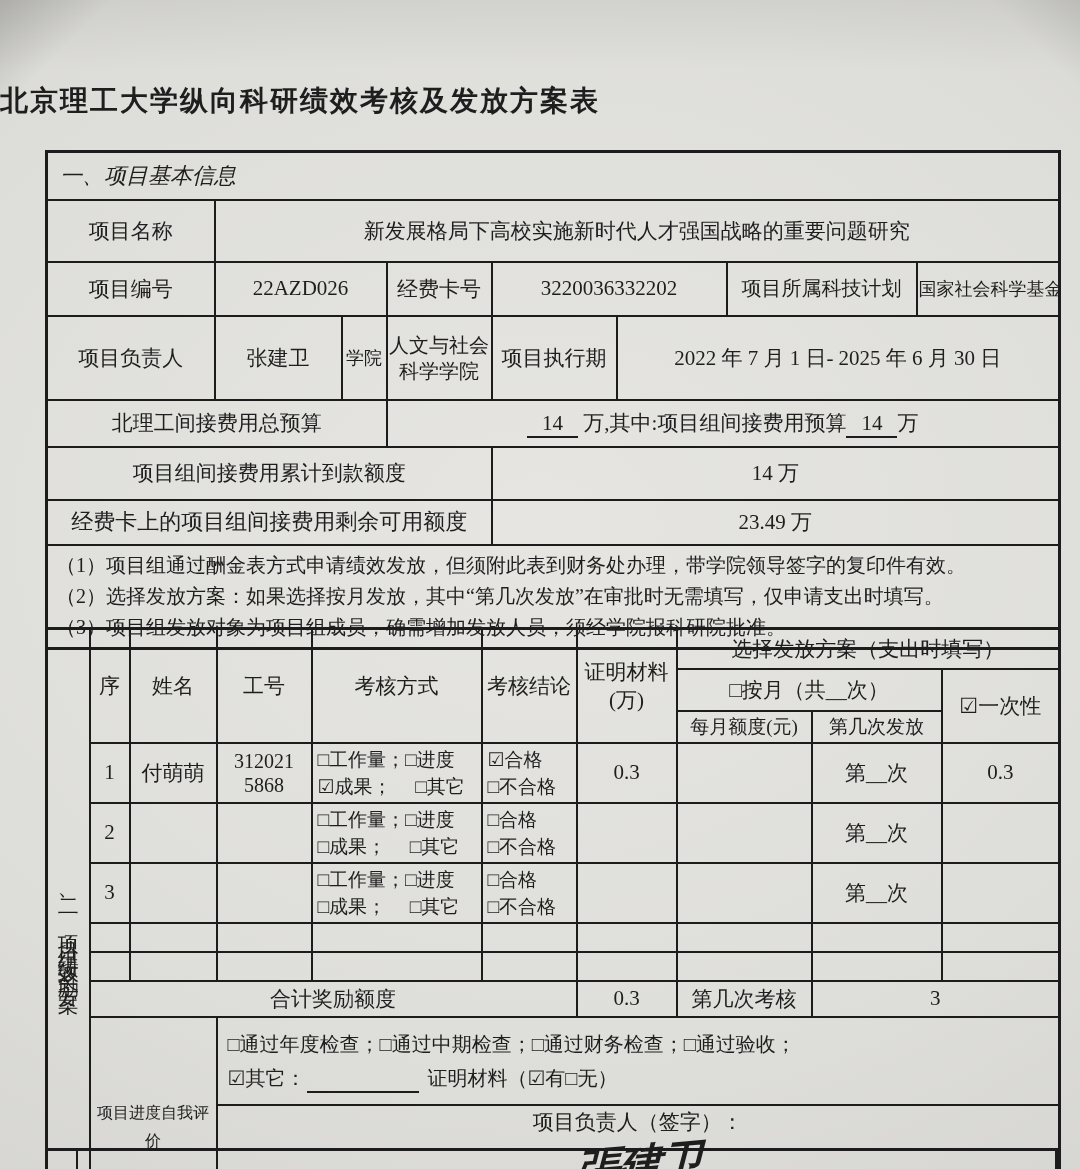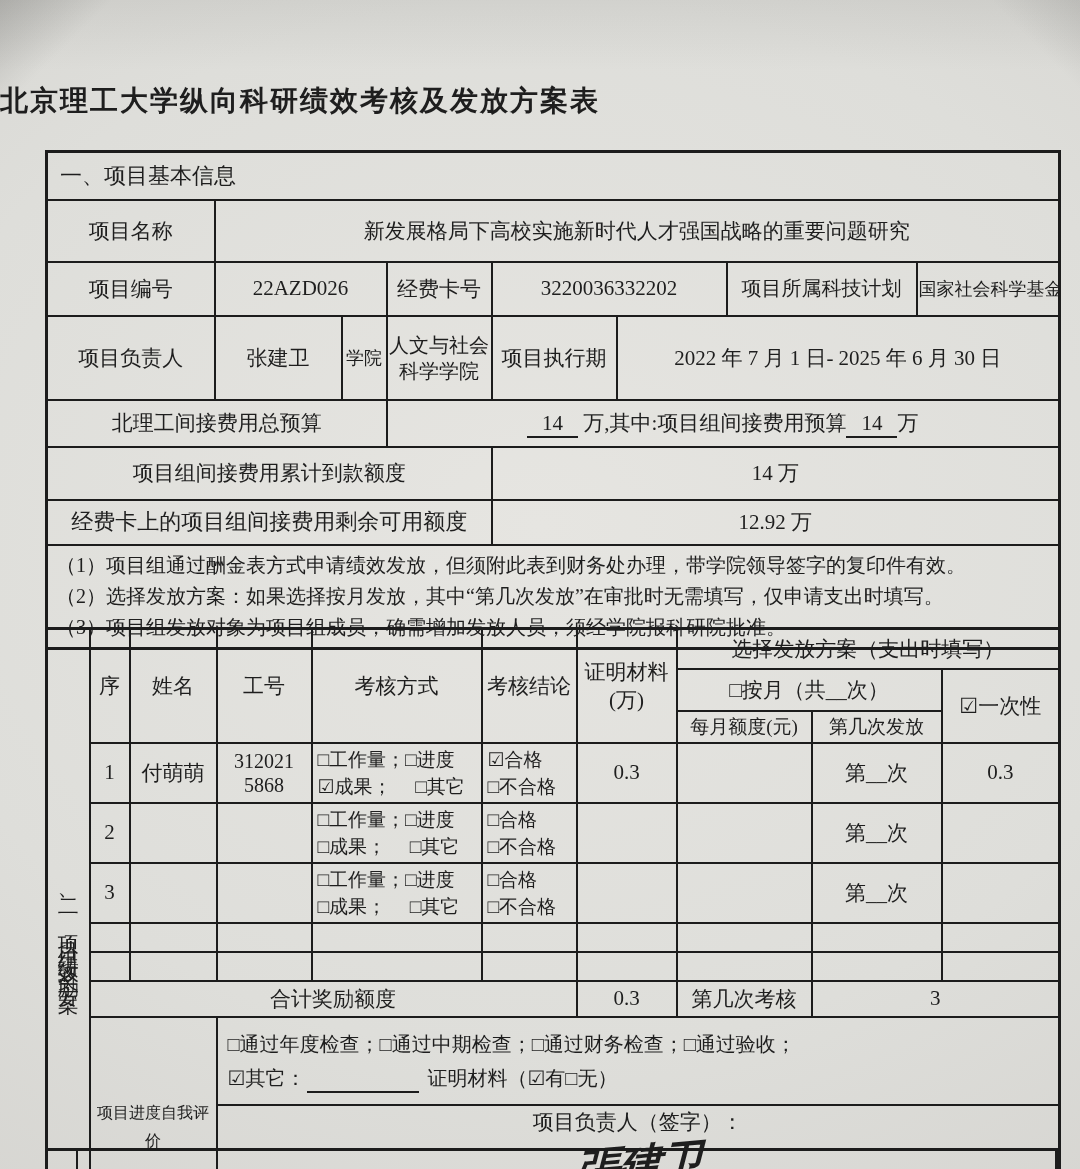--- a/index.html
+++ b/index.html
@@ -29,21 +29,21 @@
   }
   table { border-collapse:collapse; table-layout:fixed; }
   .t1,.t2 { position:absolute; left:45px; width:1013px; border:3px solid #1c1c1c; }
   .t1 { top:150px; }
   .t2 { top:627px; }
   td,th {
     border:2px solid #1c1c1c; font-weight:normal;
     text-align:center; vertical-align:middle;
     font-size:21px; padding:2px 4px; overflow:hidden;
   }
-  .sec-head { text-align:left; padding-left:12px; font-size:22px; }
+  .sec-head { text-align:left; padding-left:12px; font-size:22px;font-style:italic; }
   .tight { font-size:18px; padding:14px 1px; white-space:nowrap; }
   .mid18 { font-size:20px; padding:2px 1px; }
   .notes td { text-align:left; font-size:20px; line-height:31px; padding:4px 8px; }
   .ul-val { display:inline-block; border-bottom:2px solid #1c1c1c; padding:0 15px; }
   .blank-ul { display:inline-block; border-bottom:2px solid #1c1c1c; width:112px; height:20px; vertical-align:bottom; margin:0 8px 2px 2px; }
   .vlabel {
     writing-mode:vertical-lr; text-orientation:upright;
     letter-spacing:7px; font-size:21px; padding:10px 0; text-align:center;
   }
   .chk { text-align:left; padding-left:5px; font-size:19px; line-height:27px; white-space:nowrap; }
@@ -110,21 +110,21 @@
       <span class="ul-val">14</span>
       <span>万,其中:项目组间接费用预算</span><span class="ul-val">14</span><span>万</span>
     </td>
   </tr>
   <tr style="height:53px">
     <td colspan="4">项目组间接费用累计到款额度</td>
     <td colspan="4">14 万</td>
   </tr>
   <tr style="height:45px">
     <td colspan="4" style="font-size:22px;white-space:nowrap">经费卡上的项目组间接费用剩余可用额度</td>
-    <td colspan="4">12.92 万</td>
+    <td colspan="4">23.49 万</td>
   </tr>
   <tr class="notes" style="height:100px">
     <td colspan="8">
       <div>（1）项目组通过酬金表方式申请绩效发放，但须附此表到财务处办理，带学院领导签字的复印件有效。</div>
       <div>（2）选择发放方案：如果选择按月发放，其中“第几次发放”在审批时无需填写，仅申请支出时填写。</div>
       <div>（3）项目组发放对象为项目组成员，确需增加发放人员，须经学院报科研院批准。</div>
     </td>
   </tr>
 </tbody>
   </table>

